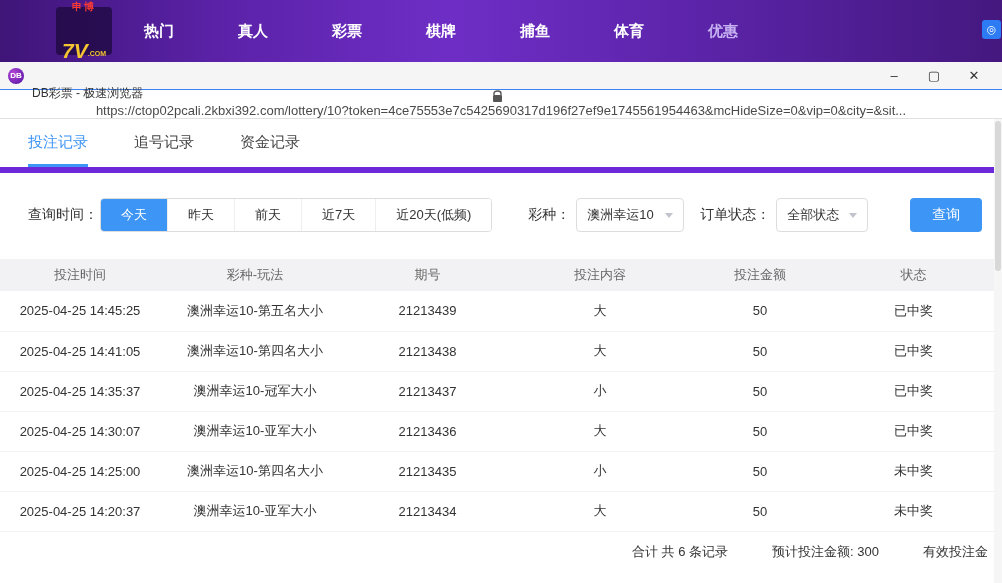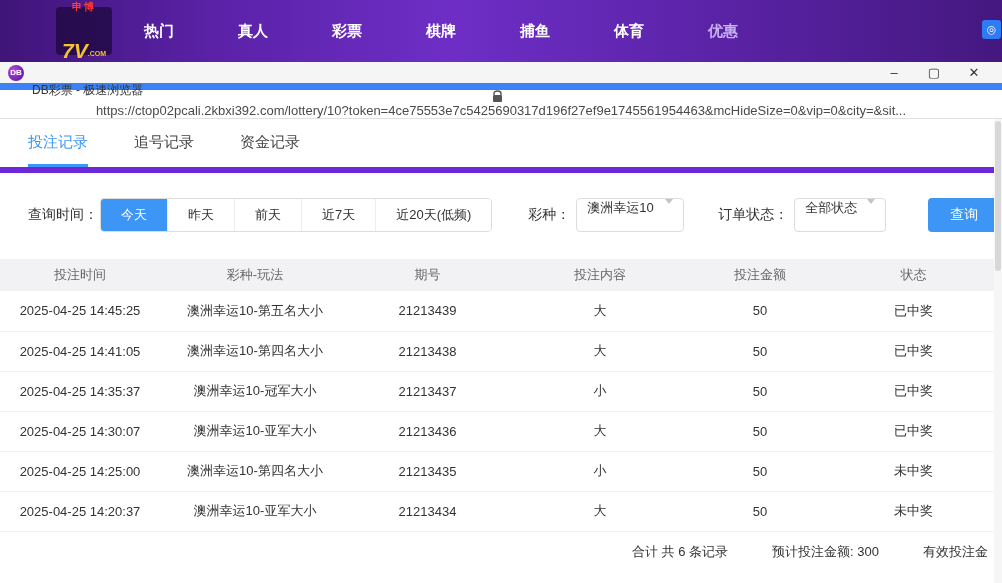--- a/index.html
+++ b/index.html
@@ -41,21 +41,21 @@
   .corner-app {
     position: absolute; right: 1px; top: 20px;
     width: 19px; height: 19px; border-radius: 3px;
     background: #2e7bf6; color: #fff; font-size: 11px;
     display: flex; align-items: center; justify-content: center;
     cursor: pointer;
   }
 
   
   .title-bar {
-    height: 28px; background: #f5f5f5; border-bottom: 7px solid #3b82f6;
+    height: 28px; background: #f5f5f5; border-bottom: 1px solid #3b82f6;
     display: flex; align-items: center; padding: 0 8px;
   }
   .favicon {
     width: 16px; height: 16px; border-radius: 50%;
     background: radial-gradient(circle at 35% 35%, #b94bd6, #6a1fb0 70%);
     color: #fff; font-size: 8px; font-weight: bold;
     display: flex; align-items: center; justify-content: center;
     margin-right: 8px;
   }
   .win-title { font-size: 12px; color: #333; flex: 1; margin-top: 36px; }
@@ -98,31 +98,31 @@
   }
   .seg button {
     background: #fff; border: none; border-left: 1px solid #eee;
     padding: 0 20px; font-size: 13px; color: #333; cursor: pointer;
     font-family: inherit; height: 100%;
   }
   .seg button:first-child { border-left: none; }
   .seg button.active { background: #3d95f5; color: #fff; }
   .select-box {
     height: 34px; border: 1px solid #ddd; border-radius: 4px;
-    display: flex; padding: 0 10px;
+    display: flex; align-items: center; padding: 0 10px;
     font-size: 13px; color: #333; cursor: pointer; background: #fff;
     margin-left: 6px; min-width: 108px; justify-content: space-between;
   }
   .caret {
     width: 0; height: 0; margin-left: 10px;
     border-left: 4px solid transparent; border-right: 4px solid transparent;
     border-top: 5px solid #c0c4cc;
   }
   .lottery-label { margin-left: 36px; }
-  .status-label { margin-left: 34px; }
+  .status-label { margin-left: 16px; }
   .search-btn {
     margin-left: 42px; width: 72px; height: 34px;
     background: #3d95f5; color: #fff; border: none; border-radius: 4px;
     font-size: 14px; cursor: pointer; font-family: inherit;
   }
 
   
   .records-table { width: 100%; border-collapse: collapse; margin-top: 26px; table-layout: fixed; }
   .records-table thead th {
     background: #f2f2f4; height: 32px; font-size: 13px; color: #666;

